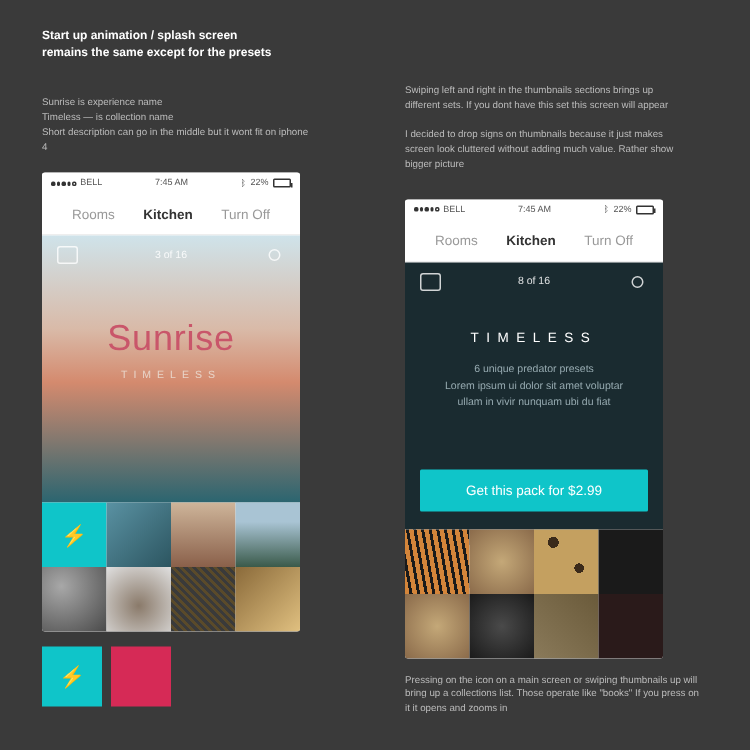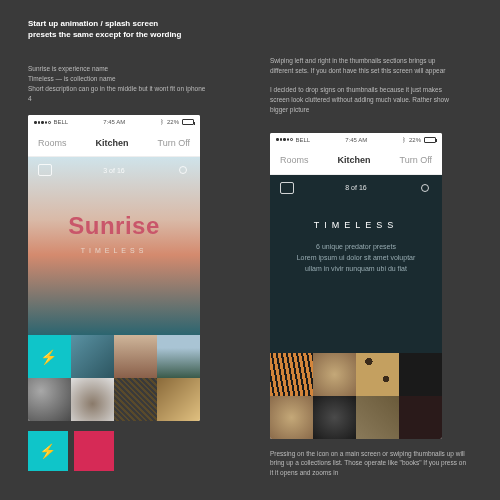--- a/index.html
+++ b/index.html
@@ -11,31 +11,31 @@
 .notes{font-size:6.5px;color:#bbb;line-height:1.5;margin-bottom:12px;max-width:180px;white-space:pre-line}
 .phone{width:172px;height:306px;background:#fff;border-radius:2px;overflow:hidden;position:relative;margin-bottom:10px}
 .statusbar{height:14px;background:#fff;display:flex;align-items:center;justify-content:space-between;padding:0 6px;font-size:6px;color:#555}
 .sb-l,.sb-r{display:flex;align-items:center;gap:3px}
 .dots{display:flex;gap:1px}
 .dot{width:2.5px;height:2.5px;border-radius:50%;background:#333}
 .dot.empty{background:transparent;border:0.5px solid #333}
 .batt{width:12px;height:6px;border:0.5px solid #333;border-radius:1px;position:relative}
 .batt::after{content:"";position:absolute;right:-2px;top:1.5px;width:1px;height:3px;background:#333}
 .batt-fill{width:3px;height:100%;background:#333}
-.topnav{height:28px;display:flex;align-items:center;justify-content:space-between;padding:0 10px;color:#999;font-size:9px;border-bottom:0.5px solid #eee}
+.topnav{height:28px;display:flex;align-items:center;justify-content:space-between;padding:0 20px;color:#999;font-size:9px;border-bottom:0.5px solid #eee}
 .topnav .ctr{color:#333;font-weight:700}
 .hero{height:178px;position:relative;overflow:hidden}
 .hero.sunrise{background:linear-gradient(180deg,#cfe3ea 0%,#d9baa8 35%,#d48a6e 55%,#2b6570 100%)}
 .hero.dark{background:#1a2b30}
 .subnav{position:absolute;top:0;left:0;right:0;height:26px;display:flex;align-items:center;justify-content:space-between;padding:0 10px;color:rgba(255,255,255,0.85);font-size:7px}
 .subnav .ic{width:14px;height:12px;border:1px solid rgba(255,255,255,0.8);border-radius:2px}
 .subnav .sun{width:14px;height:14px;position:relative}
 .subnav .sun::before{content:"";position:absolute;inset:3px;border:1px solid rgba(255,255,255,0.8);border-radius:50%}
 .subnav .sun::after{content:"";position:absolute;inset:0;background:radial-gradient(circle,transparent 50%,transparent 50%)}
-.hero-title{position:absolute;top:55px;left:0;right:0;text-align:center;font-size:24px;font-weight:700;color:#c9566a;letter-spacing:0.5px}
+.hero-title{position:absolute;top:55px;left:0;right:0;text-align:center;font-size:24px;font-weight:400;color:#c9566a;letter-spacing:0.5px}
 .hero-sub{position:absolute;top:90px;left:0;right:0;text-align:center;font-size:7px;color:#e8d4c8;letter-spacing:4px}
 .hero-pred{position:absolute;top:45px;left:0;right:0;text-align:center;font-size:9px;color:#fff;letter-spacing:5px}
 .hero-desc{position:absolute;top:66px;left:18px;right:18px;text-align:center;font-size:7px;color:#96aab0;line-height:1.6}
 .cta{position:absolute;bottom:12px;left:10px;right:10px;height:28px;background:#0fc5c9;color:#fff;display:flex;align-items:center;justify-content:center;font-size:9px;border-radius:1px}
 .grid{height:86px;display:grid;grid-template-columns:repeat(4,1fr);grid-template-rows:1fr 1fr}
 .tile{position:relative;overflow:hidden}
 .tile.teal{background:#0fc5c9}
 .tile.bolt::after{content:"⚡";position:absolute;inset:0;display:flex;align-items:center;justify-content:center;color:#fff;font-size:14px}
 .t-a{background:linear-gradient(135deg,#5a92a3,#2c5560)}
 .t-b{background:linear-gradient(180deg,#ceb59a,#8a604a)}
@@ -57,21 +57,21 @@
 .sw.red{background:#d62a56}
 .notes-right{font-size:6.5px;color:#bbb;line-height:1.5;margin-top:8px;max-width:200px}
 </style>
 </head>
 <body>
 
 <div class="page">
   <div class="col">
     <div class="title-block">
       <div class="t1">Start up animation / splash screen</div>
-      <div class="t1">presets the same except for the wording</div>
+      <div class="t1">remains the same except for the presets</div>
     </div>
     <div class="notes">Sunrise is experience name
 Timeless — is collection name
 Short description can go in the middle but it wont fit on iphone 4</div>
 
     <div class="phone">
       <div class="statusbar">
         <div class="sb-l">
           <div class="dots">
               <span class="dot"></span>
@@ -156,20 +156,21 @@
         <div class="subnav">
           <span class="ic"></span>
           <span>8 of 16</span>
           <span class="sun"></span>
         </div>
         <div class="hero-pred">TIMELESS</div>
         <div class="hero-desc">
           <div>6 unique predator presets</div>
           <div>Lorem ipsum ui dolor sit amet voluptar ullam in vivir nunquam ubi du fiat</div>
         </div>
+        <div class="cta">Get this pack for $2.99</div>
       </div>
       <div class="grid">
         <div class="tile t-tiger"></div>
         <div class="tile t-fur"></div>
         <div class="tile t-leo"></div>
         <div class="tile t-dk"></div>
         <div class="tile t-fur"></div>
         <div class="tile t-spot"></div>
         <div class="tile t-crack"></div>
         <div class="tile t-dk2"></div>

